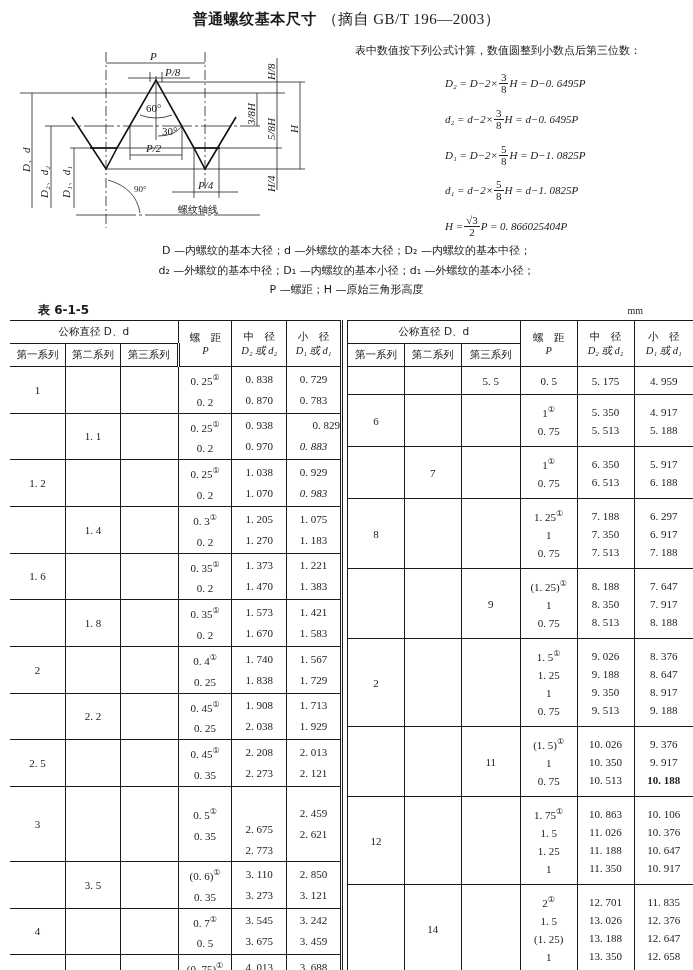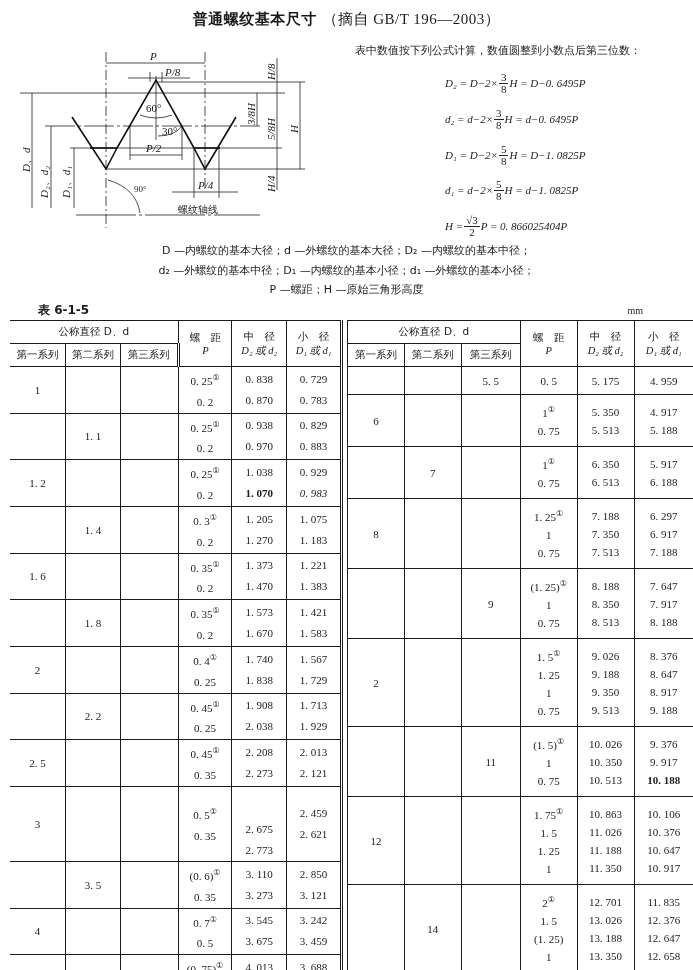--- a/index.html
+++ b/index.html
@@ -210,35 +210,35 @@
         <td></td>
         <td>
           <div class="v" style="line-height: 21px;">0. 25<span class="fn">①</span></div>
           <div class="v" style="line-height: 21px;">0. 2</div>
         </td>
         <td>
           <div class="v" style="line-height: 21px;">0. 938</div>
           <div class="v" style="line-height: 21px;">0. 970</div>
         </td>
         <td>
-          <div class="v" style="line-height: 21px;">0. 829</div>
-          <div class="v" style="line-height: 21px;">0. 883</div>
+          <div class="v" style="line-height: 21px; text-align: right;">0. 829</div>
+          <div class="v" style="line-height: 21px; font-style: italic;">0. 883</div>
         </td>
       </tr>
       <tr style="height: 42px;">
         <td>1. 2</td>
         <td></td>
         <td></td>
         <td>
           <div class="v" style="line-height: 21px;">0. 25<span class="fn">①</span></div>
           <div class="v" style="line-height: 21px;">0. 2</div>
         </td>
         <td>
           <div class="v" style="line-height: 21px;">1. 038</div>
-          <div class="v" style="line-height: 21px; font-weight: bold;">1. 070</div>
+          <div class="v" style="line-height: 21px;">1. 070</div>
         </td>
         <td>
           <div class="v" style="line-height: 21px;">0. 929</div>
           <div class="v" style="line-height: 21px; font-style: italic;">0. 983</div>
         </td>
       </tr>
       <tr style="height: 42px;">
         <td></td>
         <td>1. 4</td>
         <td></td>

